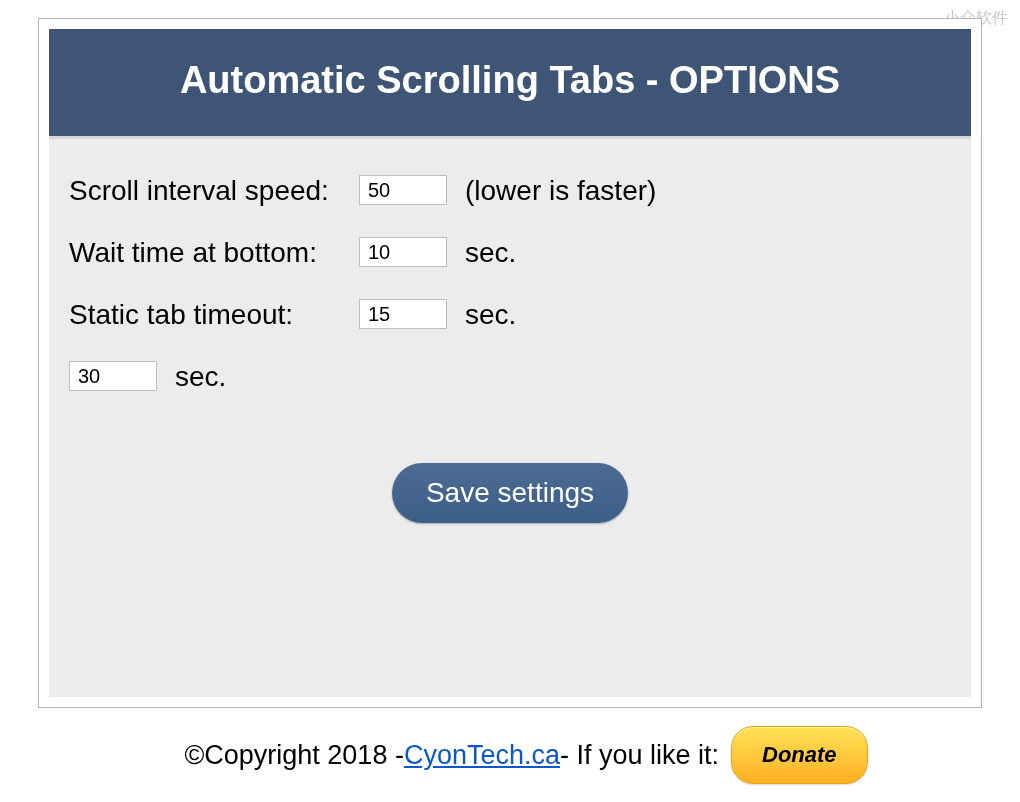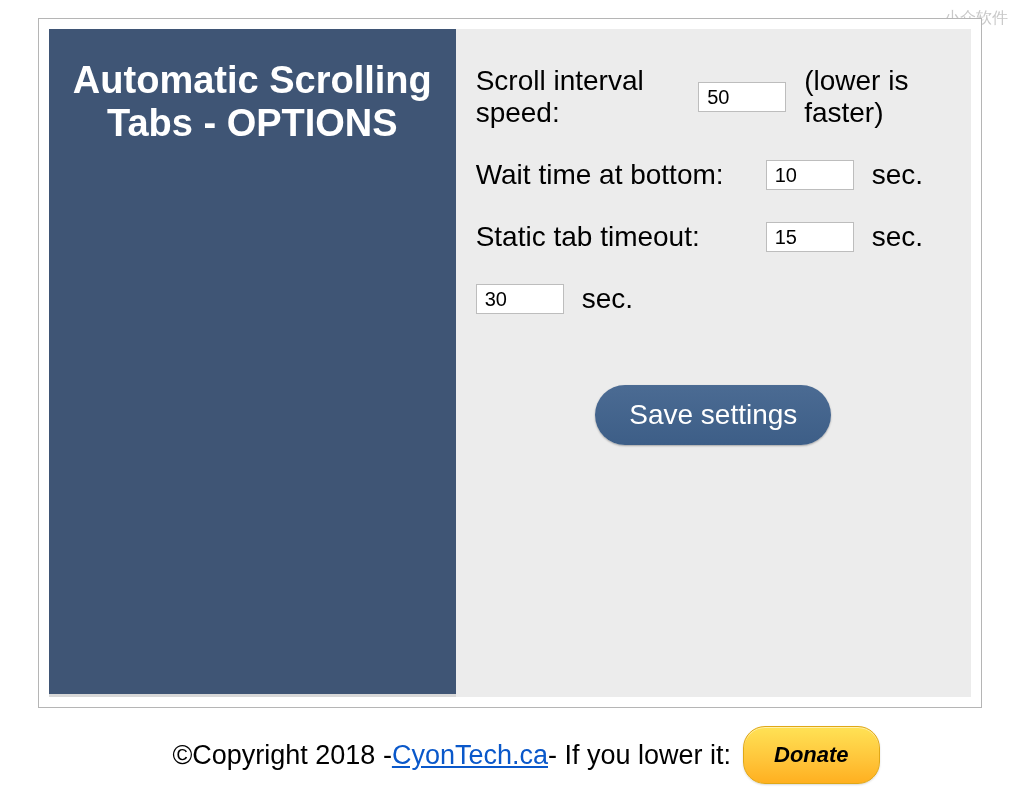--- a/index.html
+++ b/index.html
@@ -30,42 +30,42 @@
       height: 690px;
       border: 1px solid #b5b5b5;
       background: #ffffff;
       padding: 10px;
     }
     .panel {
       width: 100%;
       height: 100%;
       background: #ececec;
       display: flex;
-      flex-direction: row;
+      flex-direction: column;
     }
     .header {
       background: #3f5575;
       color: #ffffff;
       text-align: center;
       padding: 30px 10px 34px 10px;
       border-bottom: 3px solid #d8d8d8;
     }
     .header h1 {
       font-size: 38px;
       font-weight: 700;
       letter-spacing: 0px;
     }
     .body {
       flex: 1;
       padding: 36px 20px 20px 20px;
       position: relative;
     }
     .form-row {
       display: flex;
-      align-items: center;
+      align-items: flex-start;
       margin-bottom: 30px;
       color: #000;
       font-size: 28px;
     }
     .form-label {
       width: 290px;
       text-align: left;
     }
     .form-input {
       width: 88px;
@@ -171,15 +171,15 @@
         <button class="save-btn">Save settings</button>
       </div>
 
     </div>
   </div>
 </div>
 
 <div class="footer">
   <span>©Copyright 2018 - </span>
   <a class="footer-link">CyonTech.ca</a>
-  <span> - If you lower it: </span>
+  <span> - If you like it: </span>
   <button class="donate-btn">Donate</button>
 </div>
 
 </body></html>

